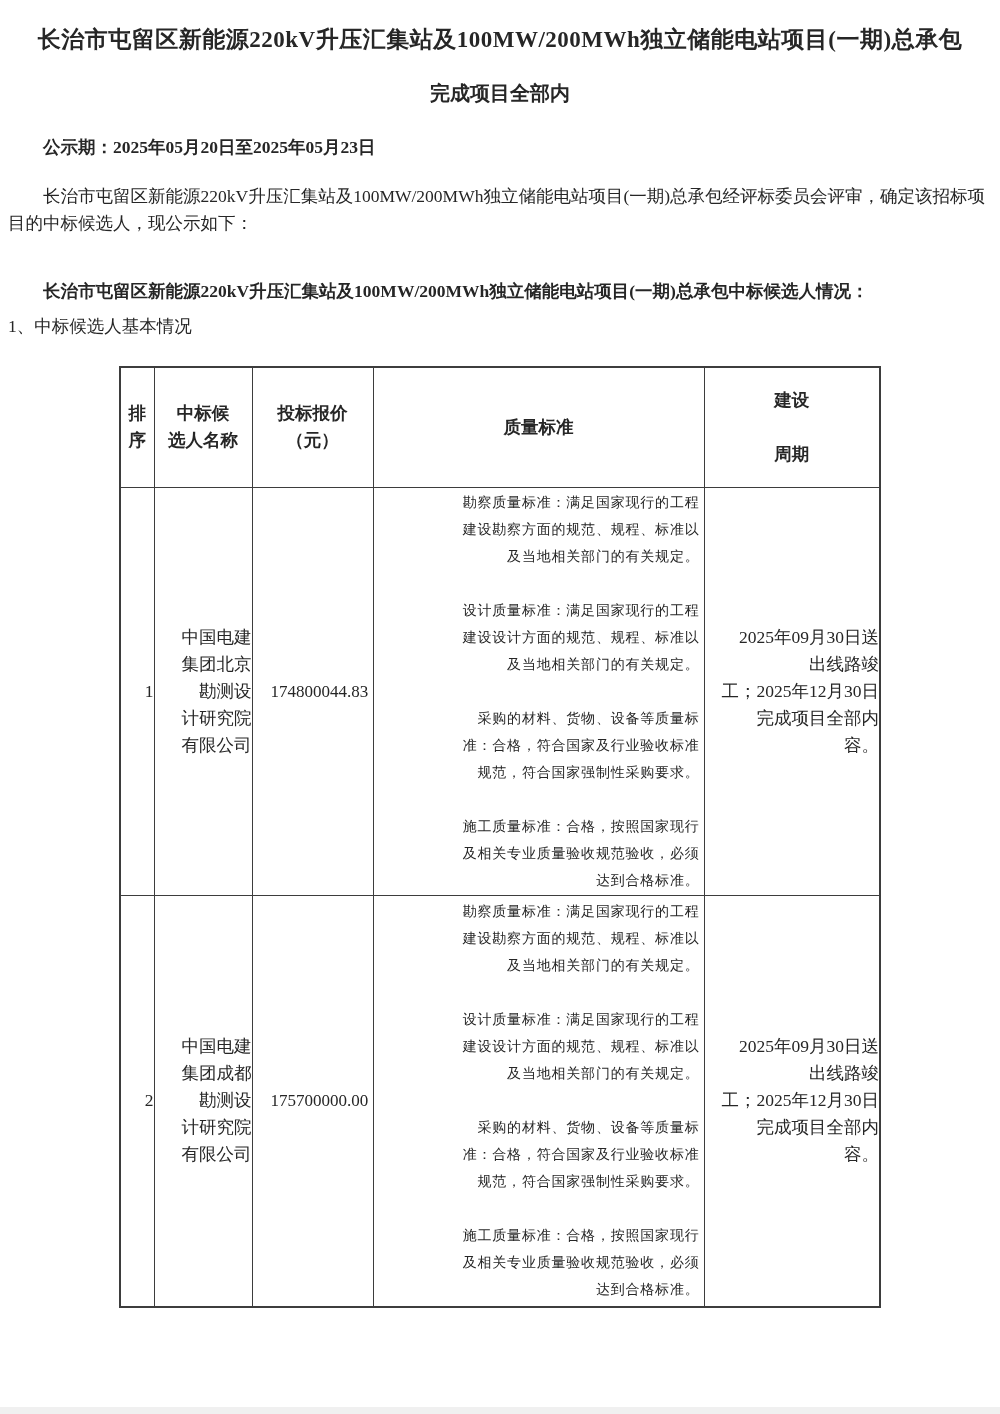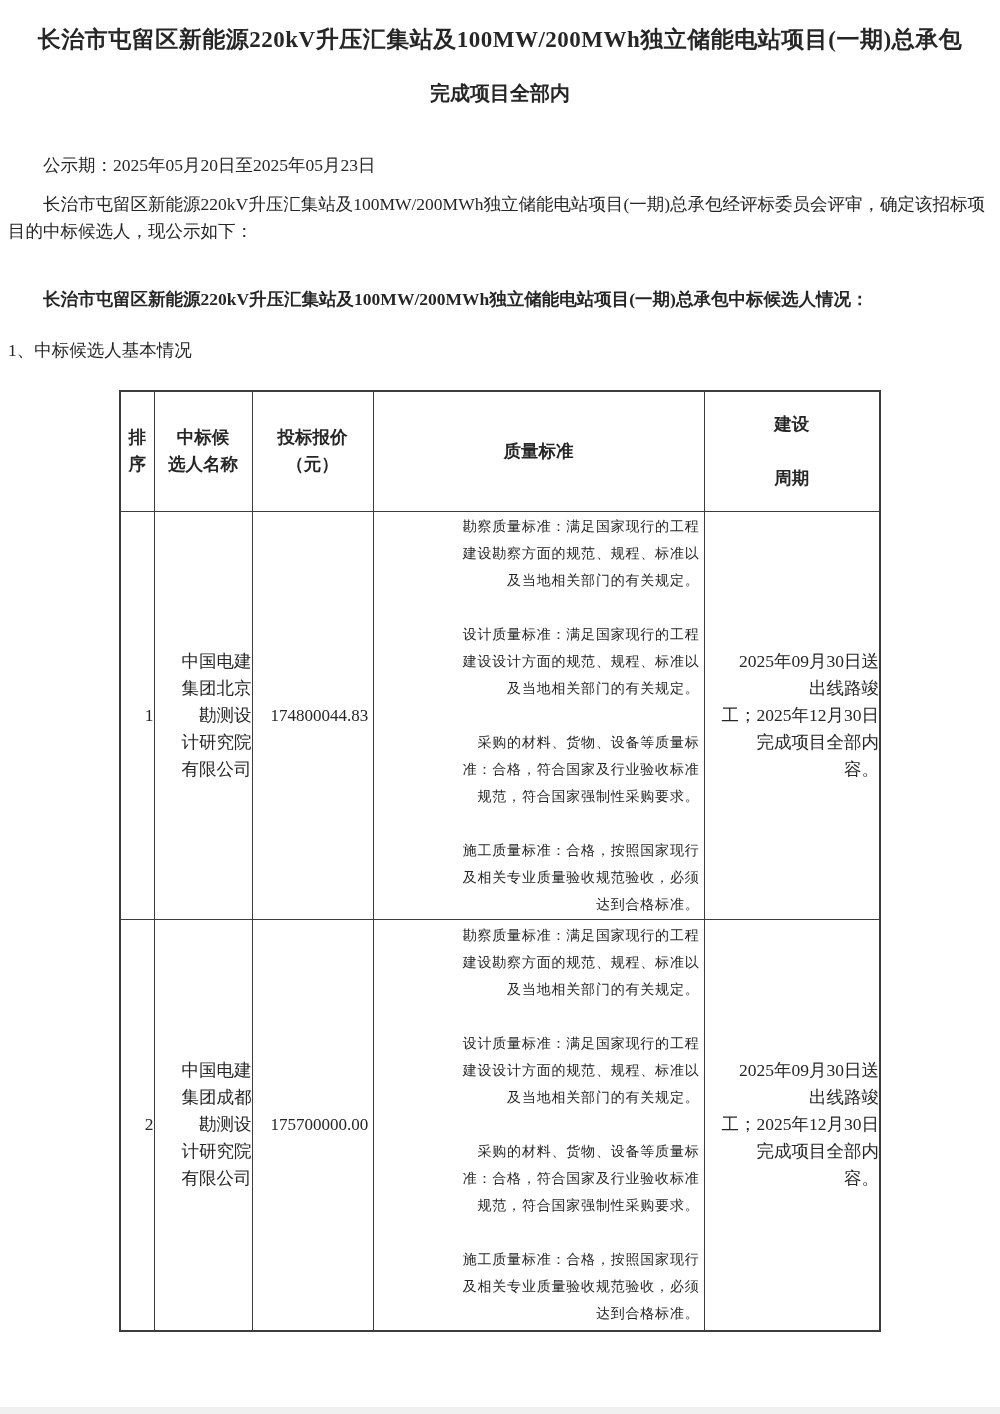--- a/index.html
+++ b/index.html
@@ -25,34 +25,34 @@
     font-weight: bold;
     text-align: center;
     line-height: 30px;
     margin-top: 20px;
   }
   .para {
     font-size: 17.5px;
     line-height: 27px;
     text-indent: 2em;
   }
-  .para-period { margin-top: 44px; }
-  .para-intro  { margin-top: 12px; }
+  .para-period { margin-top: 26px; font-weight: bold; }
+  .para-intro  { margin-top: 22px; }
   .sec-heading {
     font-size: 18px;
     font-weight: bold;
     line-height: 27px;
     margin-top: 24px;
   }
   .para-sec1 { margin-top: 41px; font-weight: bold; }
   .sub-heading {
     font-size: 17.5px;
     font-weight: normal;
     line-height: 27px;
-    margin-top: 24px;
+    margin-top: 8px;
   }
 
   table.bid-table {
     border-collapse: collapse;
     table-layout: fixed;
     width: 760px;
     margin-left: 111px;
     margin-top: 26px;
     border: 2px solid #3d3d3d;
   }

